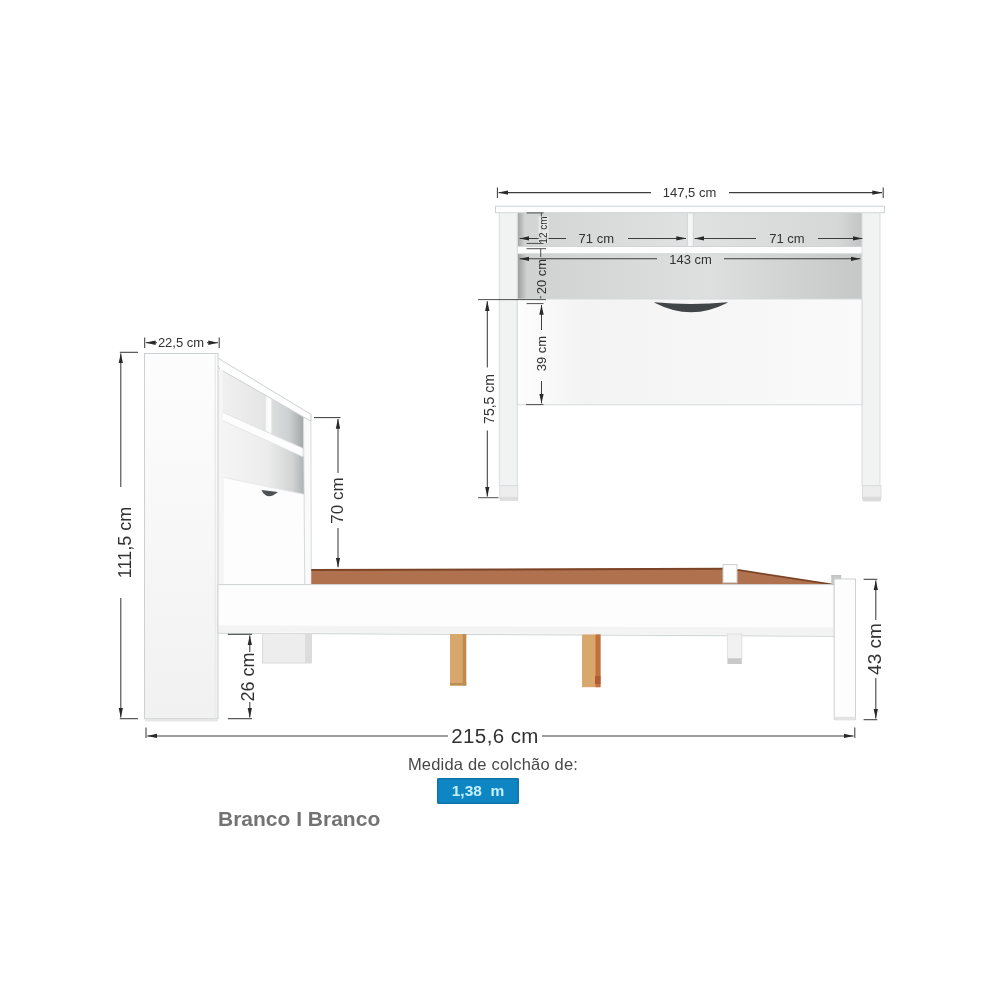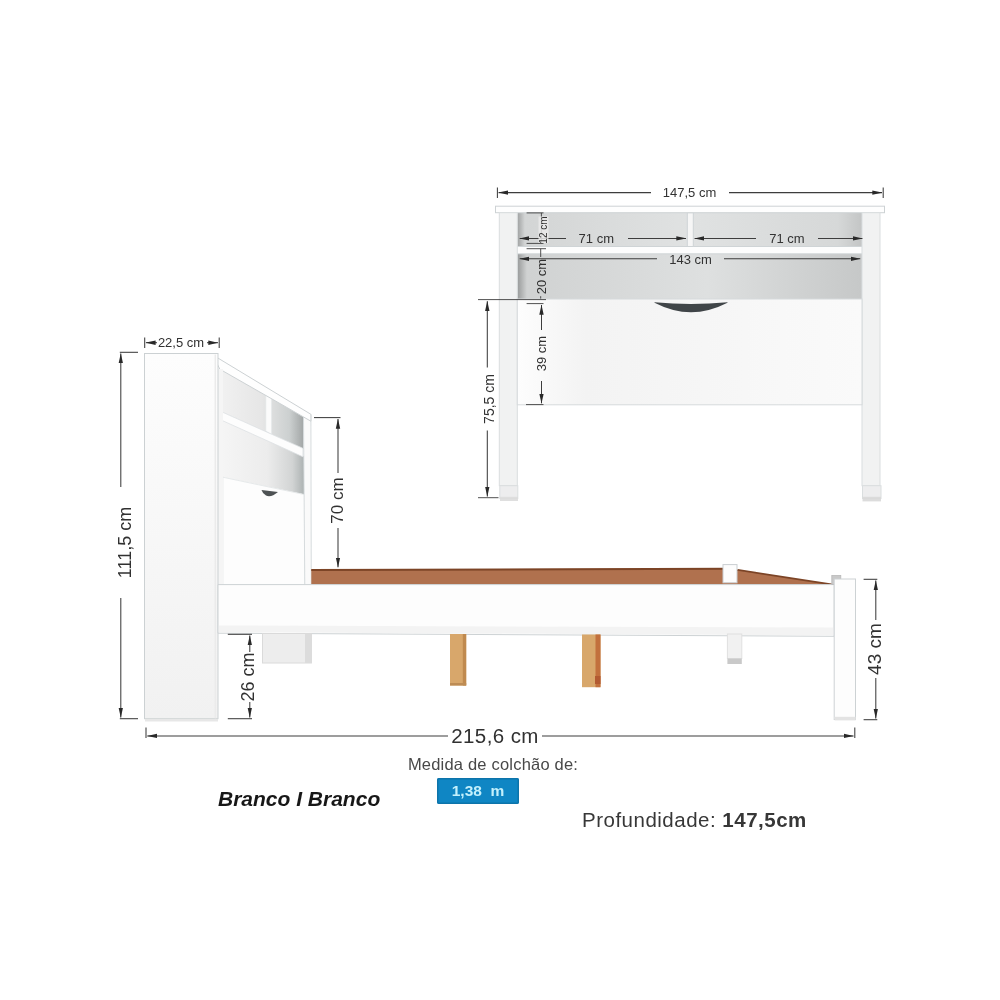--- a/index.html
+++ b/index.html
@@ -258,16 +258,15 @@
       <path class="dim" d="M875.8,678 L875.8,718.4" marker-end="url(#ar)"></path>
       <text x="881.4" y="649" font-size="19" fill="#2e3133" text-anchor="middle" transform="rotate(-90 881.4 649)">43 cm</text>
     </g>
   </g>
 </svg>
 
 <div class="gtxt" style="position:absolute;left:-7px;top:755px;width:1000px;text-align:center;font-size:16.5px;color:#46494a;letter-spacing:0.2px;">Medida de colchão de:</div>
 
 <div style="position:absolute;left:437px;top:778px;width:82px;height:26px;background:#0f86c4;border-radius:2px;box-shadow:inset 0 0 0 1.5px #0d74aa;color:#c3f0fc;font-weight:bold;font-size:15.5px;text-align:center;line-height:26px;">1,38&nbsp; m</div>
 
-<div class="gtxt" style="position:absolute;left:218px;top:787px;font-size:21px;font-weight:bold;font-style:italic;color:#0f172a;">Branco I Branco</div>
-
-<div class="gtxt" style="position:absolute;left:582px;top:808px;font-size:20.5px;color:#353739;letter-spacing:0.5px;">Profundidade: <b>147,5cm</b></div>
+<div class="gtxt" style="position:absolute;left:218px;top:807px;font-size:21px;font-weight:bold;color:#737373;">Branco I Branco</div>
+
 </div>
 
 </body></html>

